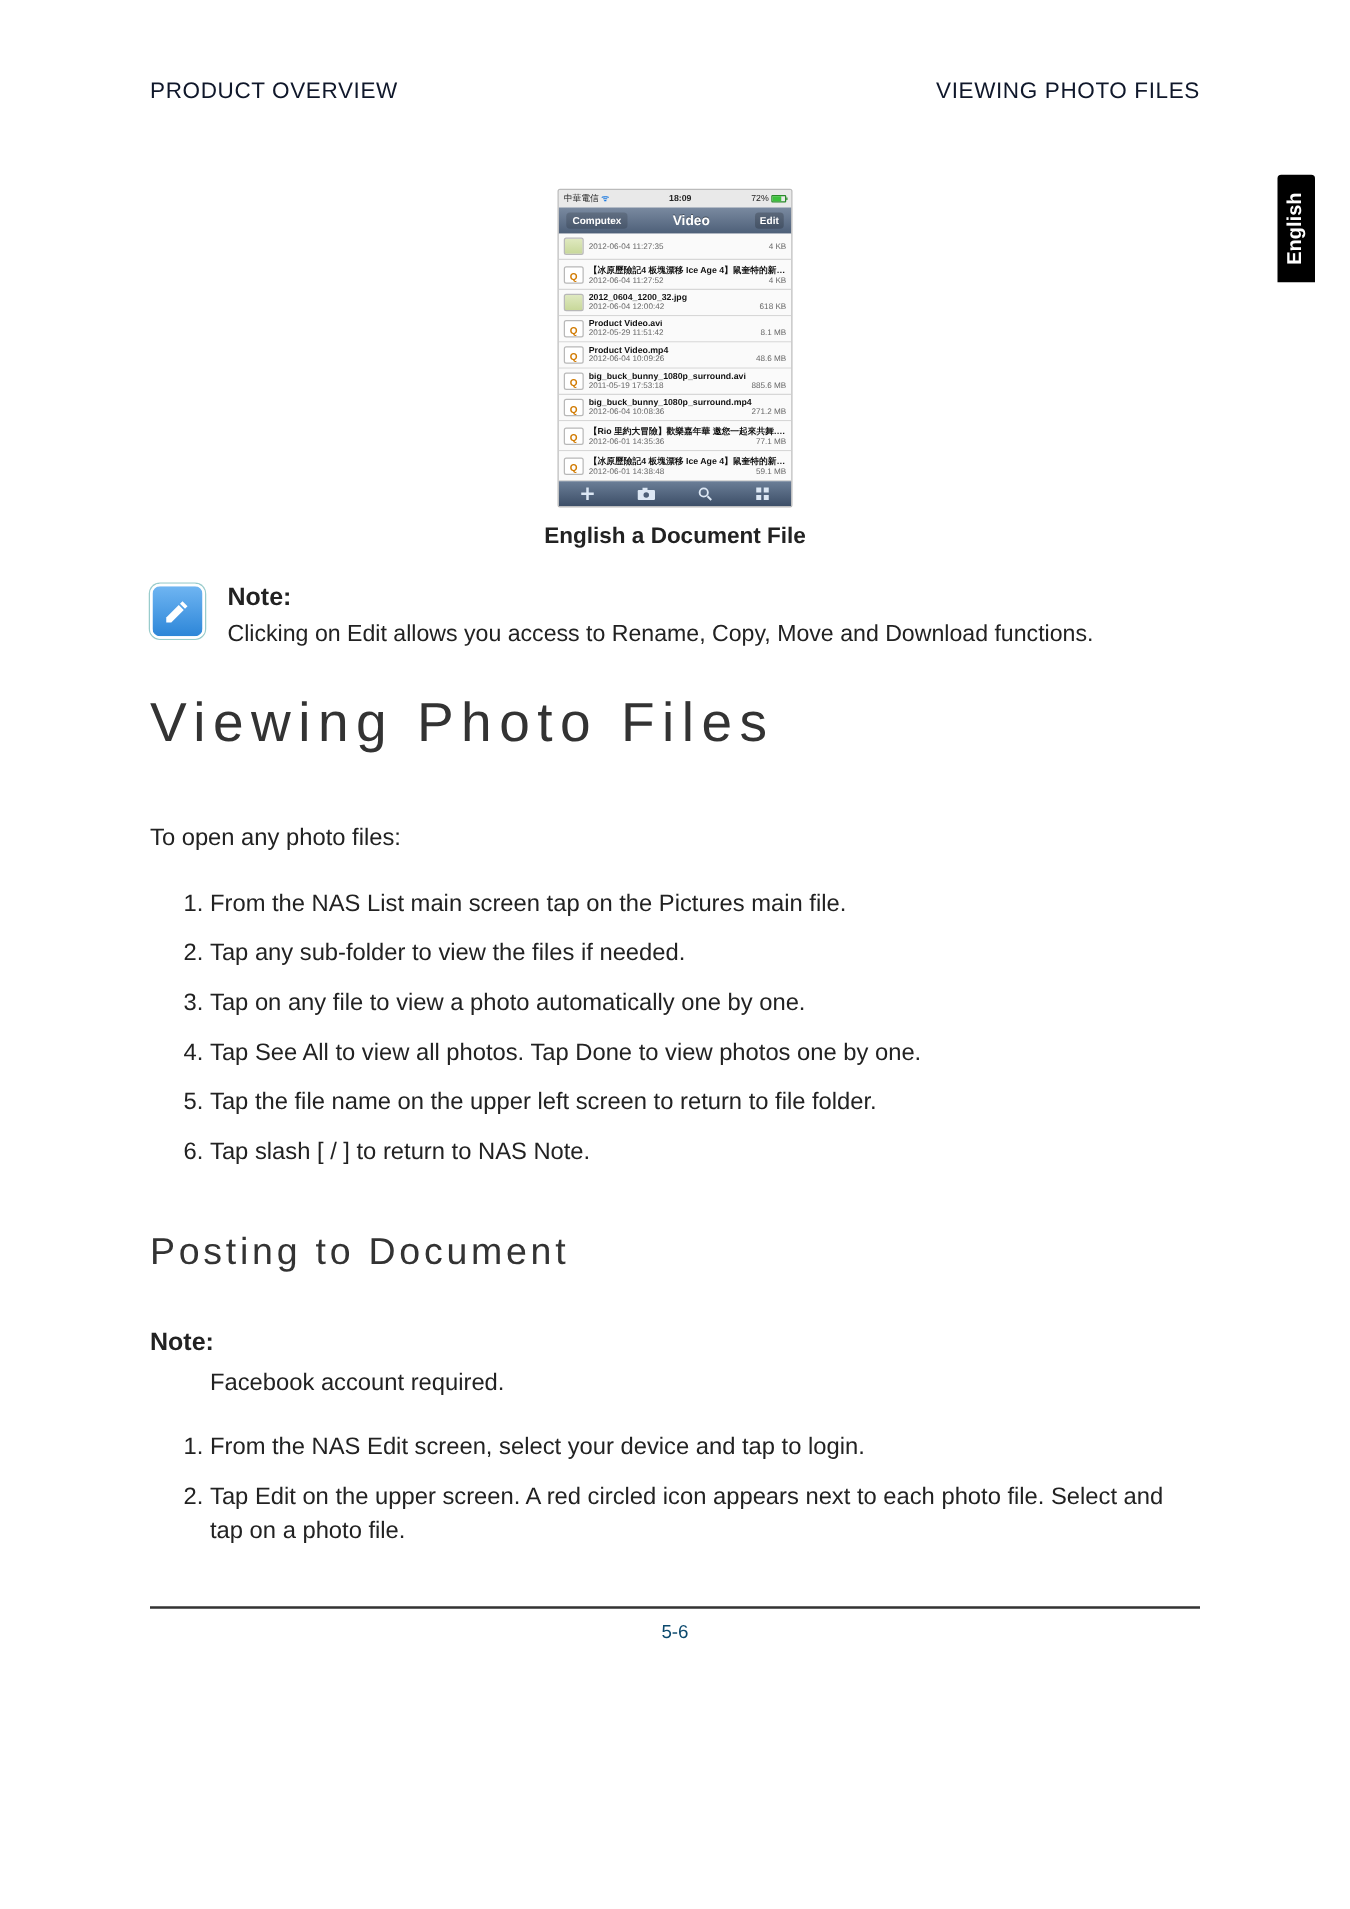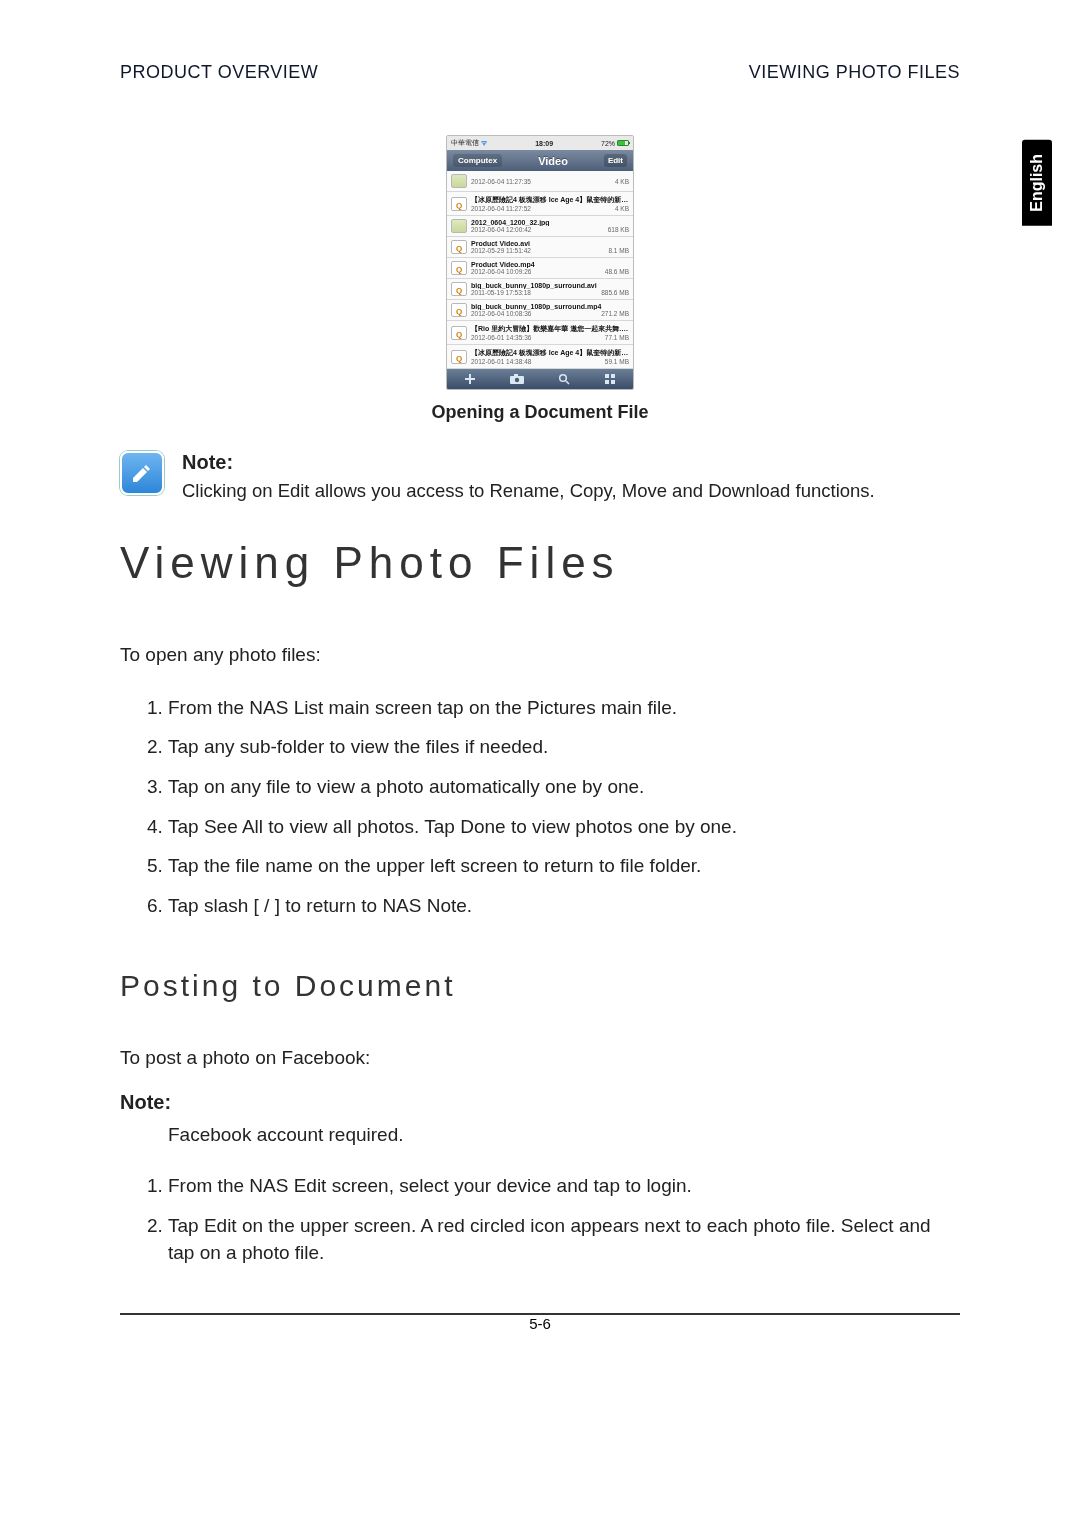--- a/index.html
+++ b/index.html
@@ -12,21 +12,21 @@
   
   .lang-tab {
     position: absolute; right: 28px; top: 140px;
     background: #000; color: #fff;
     writing-mode: vertical-rl; transform: rotate(180deg);
     padding: 14px 6px; font-weight: bold; font-size: 16px;
     border-radius: 0 0 3px 3px;
   }
 
   
-  .phone-wrap { width: 188px; margin: 52px auto 12px; }
+  .phone-wrap { width: 188px; margin: 68px auto 12px; }
   .phone { width: 188px; border: 1px solid #bbb; border-radius: 2px; overflow: hidden; font-size: 7.5px; background:#eaeaea;}
   .status-bar { display:flex; justify-content:space-between; align-items:center; padding:2px 4px; font-size:7px; background:#e9e9e9; }
   .status-bar .mid { font-weight:bold; }
   .status-bar .wifi { color:#1e7be0; font-weight:bold;}
   .status-bar .batt { display:inline-flex; align-items:center; gap:2px;}
   .battbox{width:12px;height:6px;border:1px solid #2a8a2a;border-radius:1px;position:relative;display:inline-block;}
   .battbox::after{content:"";position:absolute;right:-2px;top:1px;width:1px;height:2px;background:#2a8a2a;}
   .battbox i{display:block;height:100%;width:72%;background:#3cc23c;}
   .navbar { display:flex; align-items:center; justify-content:space-between;
     background: linear-gradient(#7a8aa0,#4d5f78); color:#fff; padding:4px 6px; font-size:10px; font-weight:bold;}
@@ -61,21 +61,21 @@
 
   h2.sub{font-size:30px;font-weight:normal;letter-spacing:3px;color:#333;margin:4px 0 44px;}
 
   .note2-title{font-weight:bold;font-size:20px;margin-bottom:10px;}
   .note2-text{font-size:19px;margin:0 0 20px 48px;}
 
   ol.steps2{margin:0 0 40px 48px;font-size:19px;}
   ol.steps2 li{padding:6px 0;line-height:1.45;}
 
   .rule{border:0;border-top:2px solid #333;margin-top:24px;}
-  .pageno{text-align:center;font-size:15px;color:#000000;}
+  .pageno{text-align:center;font-size:15px;margin-top:10px;color:#0c4a6e;}
 </style>
 </head>
 <body>
 
 <div class="page">
 
   <div class="header-row">
     <span>Product Overview</span>
     <span>Viewing Photo Files</span>
   </div>
@@ -214,21 +214,21 @@
               <rect x="1" y="1" width="4" height="4" fill="#dce7f4"></rect>
               <rect x="7" y="1" width="4" height="4" fill="#dce7f4"></rect>
               <rect x="1" y="7" width="4" height="4" fill="#dce7f4"></rect>
               <rect x="7" y="7" width="4" height="4" fill="#dce7f4"></rect>
             </svg>
           </span>
       </div>
     </div>
   </div>
 
-  <div class="caption">Opening a Document File</div>
+  <div class="caption">English a Document File</div>
 
   <div class="note-box">
     <div class="note-icon">
       <svg width="24" height="24" viewBox="0 0 24 24">
           <path d="M3 17l10-10 4 4-10 10H3v-4z" fill="#fff"></path>
           <path d="M14 6l4 4 2-2-4-4-2 2z" fill="#fff"></path>
         </svg>
     </div>
     <div>
       <div class="note-title">Note:</div>
@@ -243,21 +243,20 @@
       <li>From the NAS List main screen tap on the Pictures main file.</li>
       <li>Tap any sub-folder to view the files if needed.</li>
       <li>Tap on any file to view a photo automatically one by one.</li>
       <li>Tap See All to view all photos. Tap Done to view photos one by one.</li>
       <li>Tap the file name on the upper left screen to return to file folder.</li>
       <li>Tap slash [ / ] to return to NAS Note.</li>
     </ol>
 
   <h2 class="sub">Posting to Document</h2>
 
-  <p class="lead">To post a photo on Facebook:</p>
 
   <div class="note2-title">Note:</div>
   <div class="note2-text">Facebook account required.</div>
 
   <ol class="steps2" id="steps2">
       <li>From the NAS Edit screen, select your device and tap to login.</li>
       <li>Tap Edit on the upper screen. A red circled icon appears next to each photo file. Select and tap on a photo file.</li>
     </ol>
 
   <hr class="rule">

